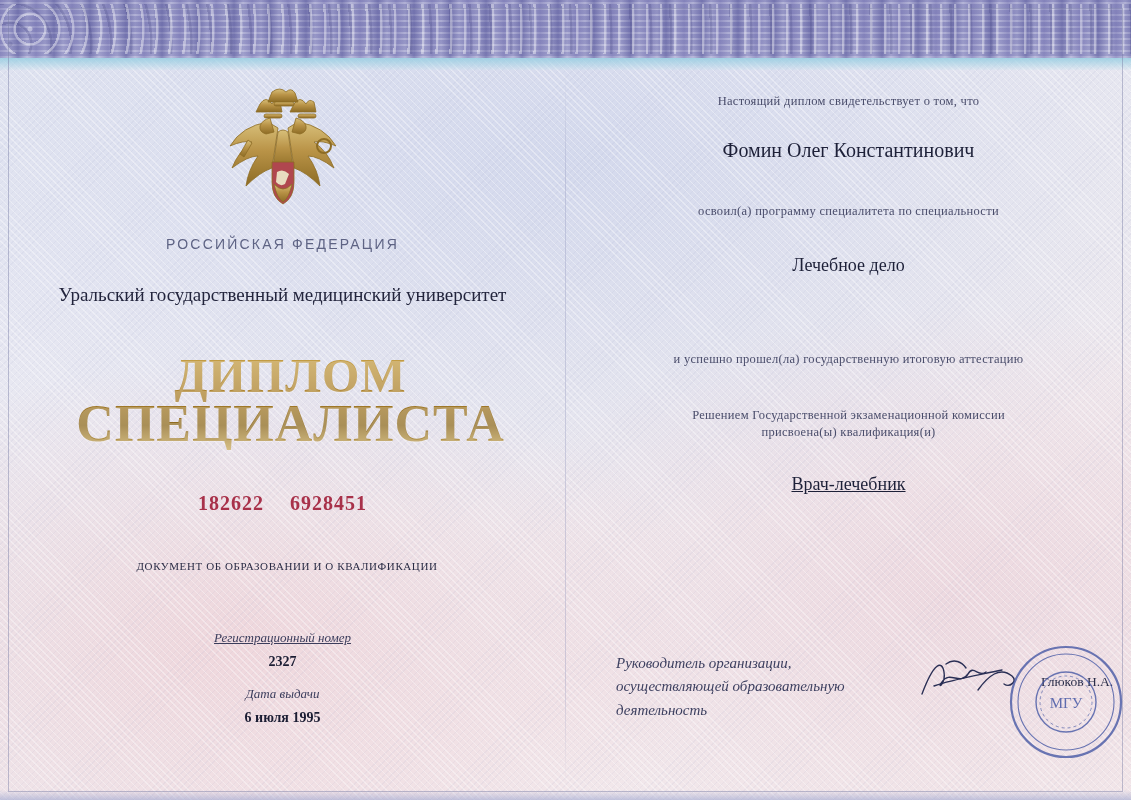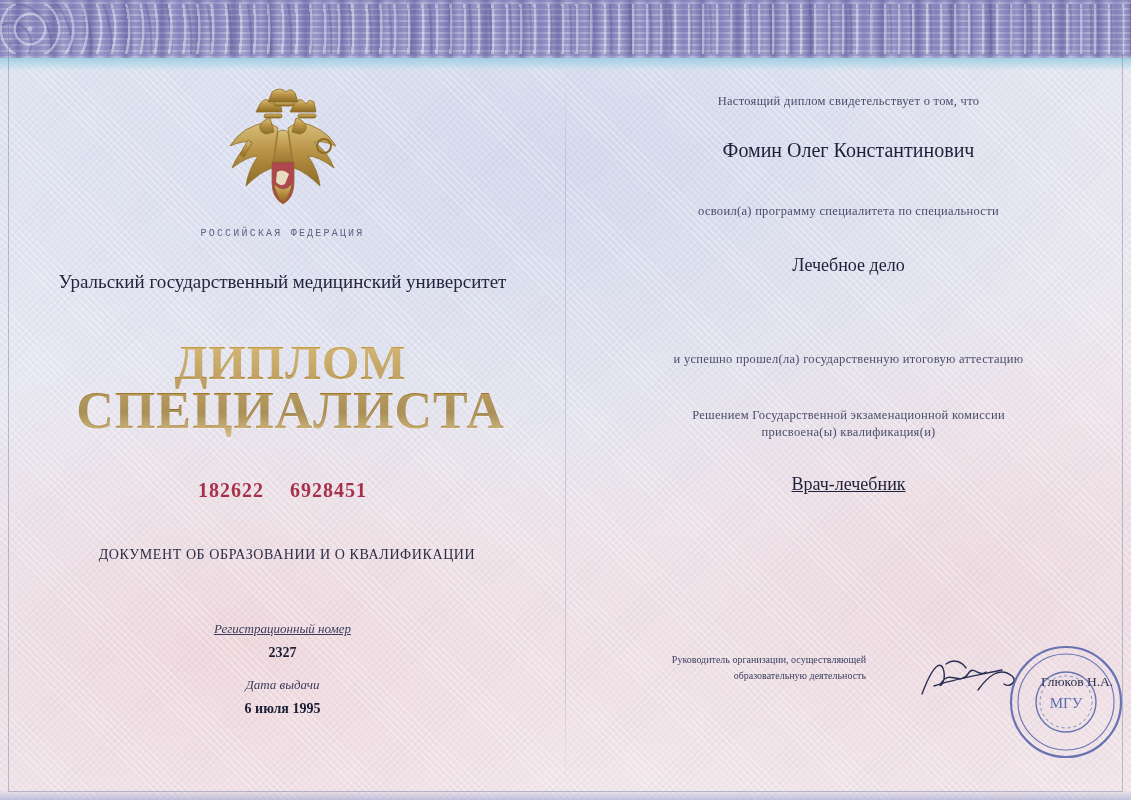--- a/index.html
+++ b/index.html
@@ -58,41 +58,41 @@
   .center-line{
     position:absolute;left:565px;top:70px;bottom:14px;width:1px;
     background:linear-gradient(180deg, rgba(140,145,185,0.0), rgba(140,145,185,0.35) 15%, rgba(140,145,185,0.35) 85%, rgba(140,145,185,0.0));
   }
 
   
   .left{position:absolute;left:0;top:70px;width:565px;height:720px;text-align:center;}
   .emblem{margin:18px auto 0;width:150px;height:140px;position:relative;}
   .emblem svg{display:block;width:150px;height:140px;}
   .rf-label{
-    font-size:10px;letter-spacing:2.2px;color:#5e6384;
-    font-family:Liberation Mono, monospace;
+    margin-top:8px;font-size:14px;letter-spacing:2.2px;color:#5e6384;
+    font-family:Liberation Sans, sans-serif;
   }
   .univ{
     margin:30px auto 0;width:460px;font-size:19px;line-height:1.35;color:#23253d;
   }
   .title-main{
     margin-top:44px;font-size:48px;line-height:0.98;letter-spacing:1px;
     font-family:"Liberation Serif", serif;font-weight:700;
     background:linear-gradient(180deg,#c8a24a 0%, #a97f2c 45%, #8d6a20 75%, #c9a95c 100%);
     -webkit-background-clip:text;background-clip:text;color:transparent;
     text-shadow:0 1px 0 rgba(255,255,255,0.25);
     padding-left:16px;
   }
   .title-main .line2{display:block;font-size:52px;letter-spacing:1px;}
   .serial{
     margin-top:42px;font-size:20px;font-weight:700;color:#a8314a;letter-spacing:1px;
   }
   .serial .sp{display:inline-block;width:26px;}
   .doc-kind{
-    margin-top:45px;font-size:14px;letter-spacing:0.6px;color:#2a2c45;padding-left:9px;
+    margin-top:45px;font-size:11px;letter-spacing:0.6px;color:#2a2c45;padding-left:9px;
   }
   .reg{margin-top:58px;font-size:13px;color:#3b3d5c;font-style:italic;text-decoration:underline;}
   .reg-num{margin-top:8px;font-size:14px;font-weight:700;color:#1b1d33;font-style:normal;}
   .date-label{margin-top:16px;font-size:13px;color:#3b3d5c;font-style:italic;}
   .date-val{margin-top:8px;font-size:14px;font-weight:700;color:#1b1d33;}
 
   
   .right{position:absolute;left:566px;top:70px;width:565px;height:720px;text-align:center;}
   .r-small{font-size:12.5px;color:#4a4d6b;letter-spacing:0.3px;}
   .r-name{margin-top:30px;font-size:20px;color:#1d2038;}
@@ -100,21 +100,21 @@
   .r-spec{margin-top:36px;font-size:18px;color:#1d2038;}
   .r-l3{margin-top:76px;}
   .r-l4{margin-top:38px;line-height:1.6;}
   .r-qual{margin-top:34px;font-size:18px;color:#1d2038;text-decoration:underline;}
   .r-top{margin-top:24px;}
 
   .signature-block{
     position:absolute;left:50px;bottom:58px;width:500px;height:80px;text-align:left;
   }
   .sig-role{
-    font-size:10px;color:#3d4060;line-height:1.55;width:250px;text-align:right;
+    font-size:15px;font-style:italic;color:#3d4060;line-height:1.55;width:250px;
   }
   .sig-scribble{
     position:absolute;left:300px;top:4px;width:110px;height:46px;
   }
   .sig-name{
     position:absolute;left:425px;top:22px;font-size:13.5px;color:#2b2e4a;
   }
   .stamp{
     position:absolute;right:-10px;top:-10px;width:120px;height:120px;
   }

